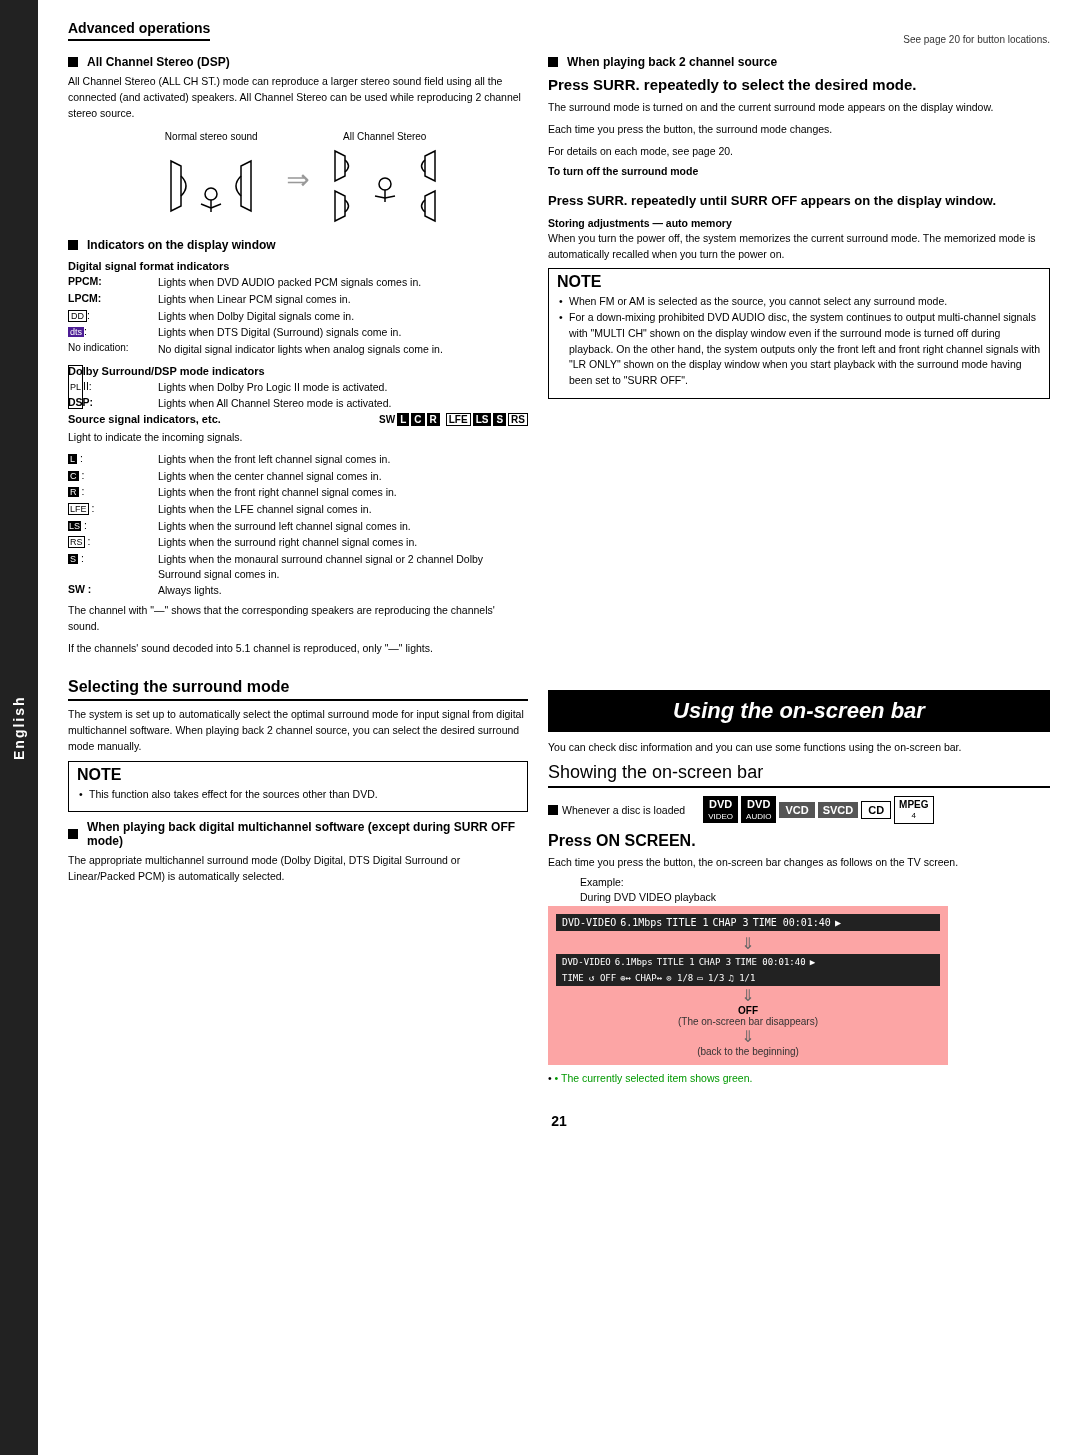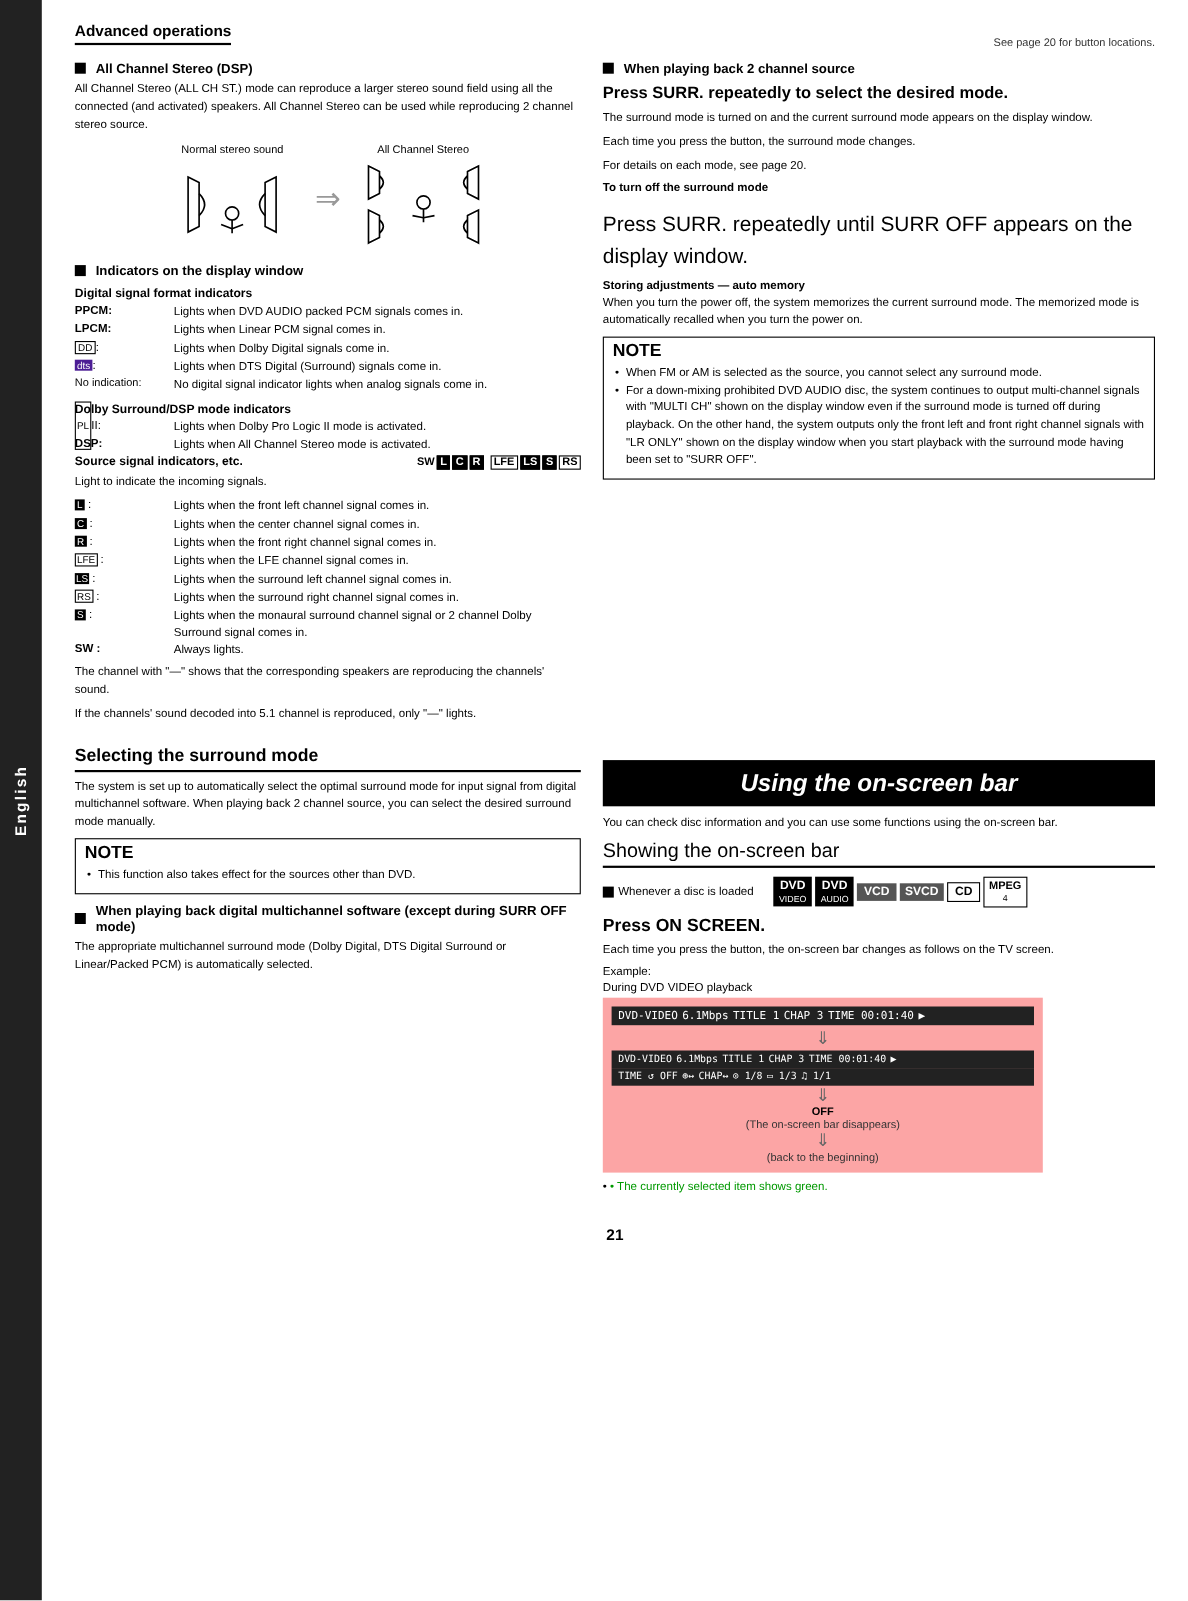--- a/index.html
+++ b/index.html
@@ -271,22 +271,22 @@
       font-size: 10px;
       color: #333;
     }
     .press-surr-large {
       font-size: 15px;
       font-weight: bold;
       margin: 5px 0;
       line-height: 1.4;
     }
     .press-surr-medium {
-      font-size: 19px;
-      font-weight: normal;
+      font-size: 13px;
+      font-weight: bold;
       margin: 3px 0 5px 0;
       line-height: 1.5;
     }
     .turn-off-label {
       font-size: 10.5px;
       font-weight: bold;
       margin-bottom: 14px;
     }
     .storing-label {
       font-size: 10.5px;
@@ -298,20 +298,21 @@
       display: flex;
       gap: 20px;
       margin-top: 6px;
     }
     .right-col-bottom {
       flex: 1;
     }
     .example-label {
       font-size: 10.5px;
       margin-bottom: 3px;
+      margin-left: 32px;
     }
   </style>
 </head>
 <body>
 
 <div class="page-container">
 
   <div class="sidebar">
     <span class="sidebar-label">English</span>
   </div>

